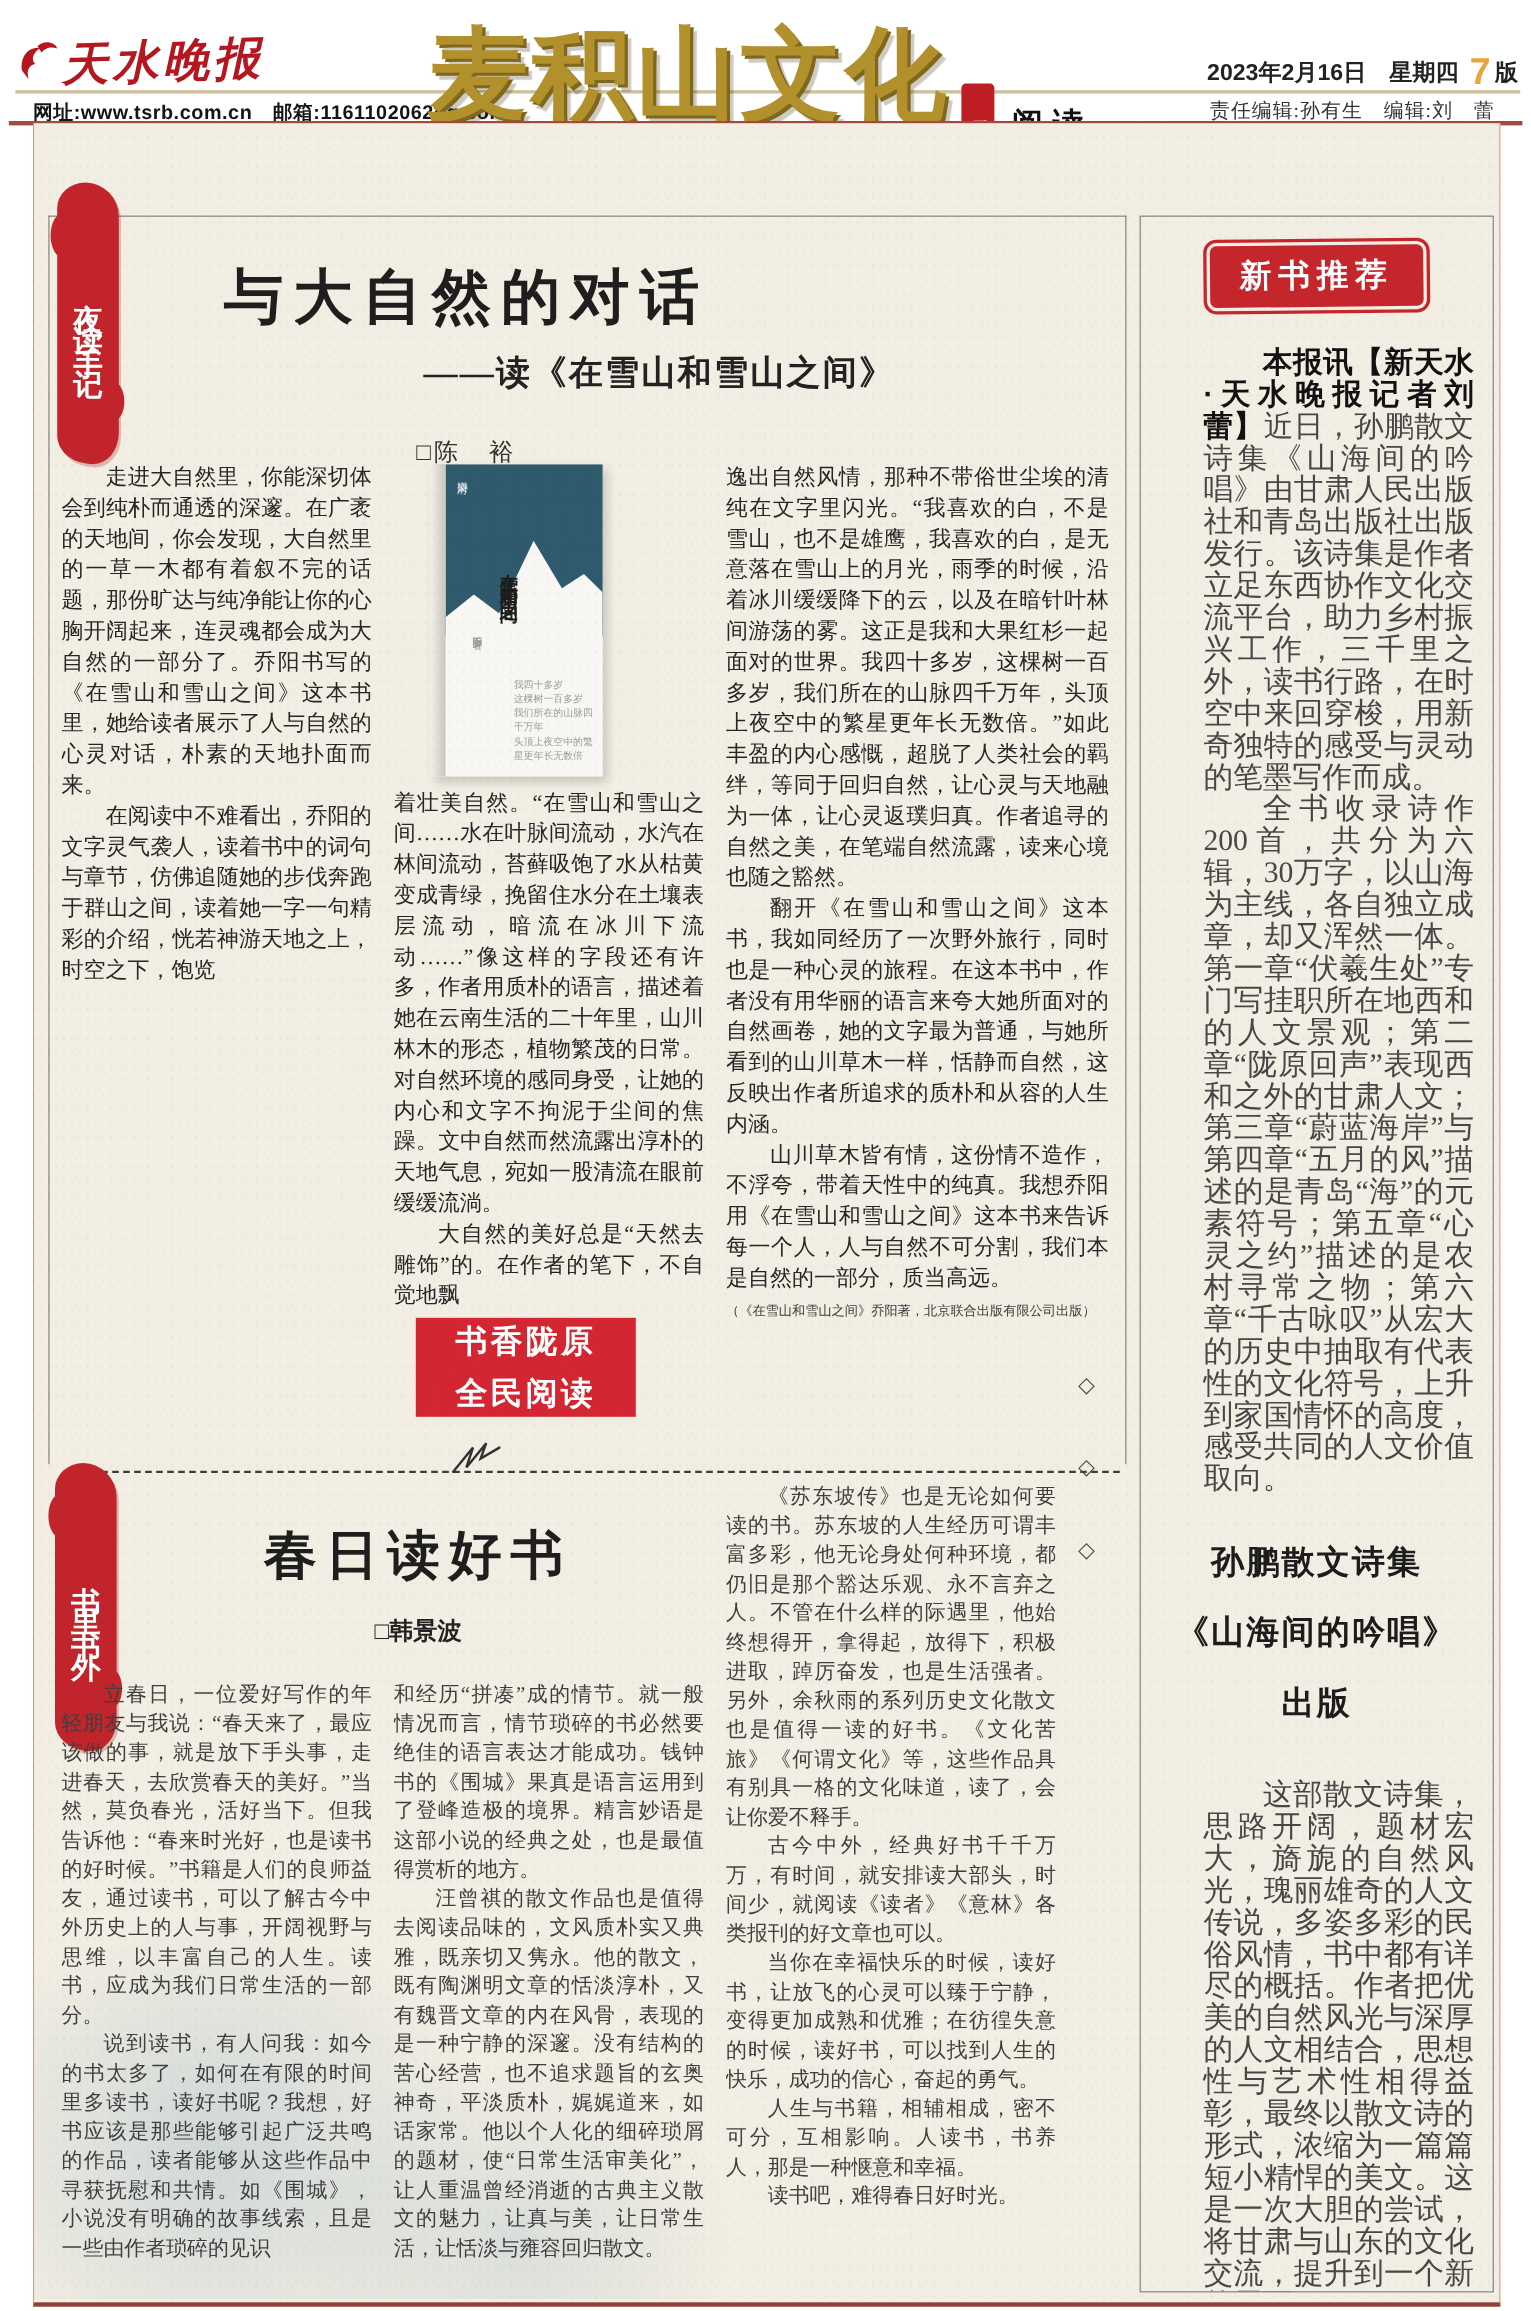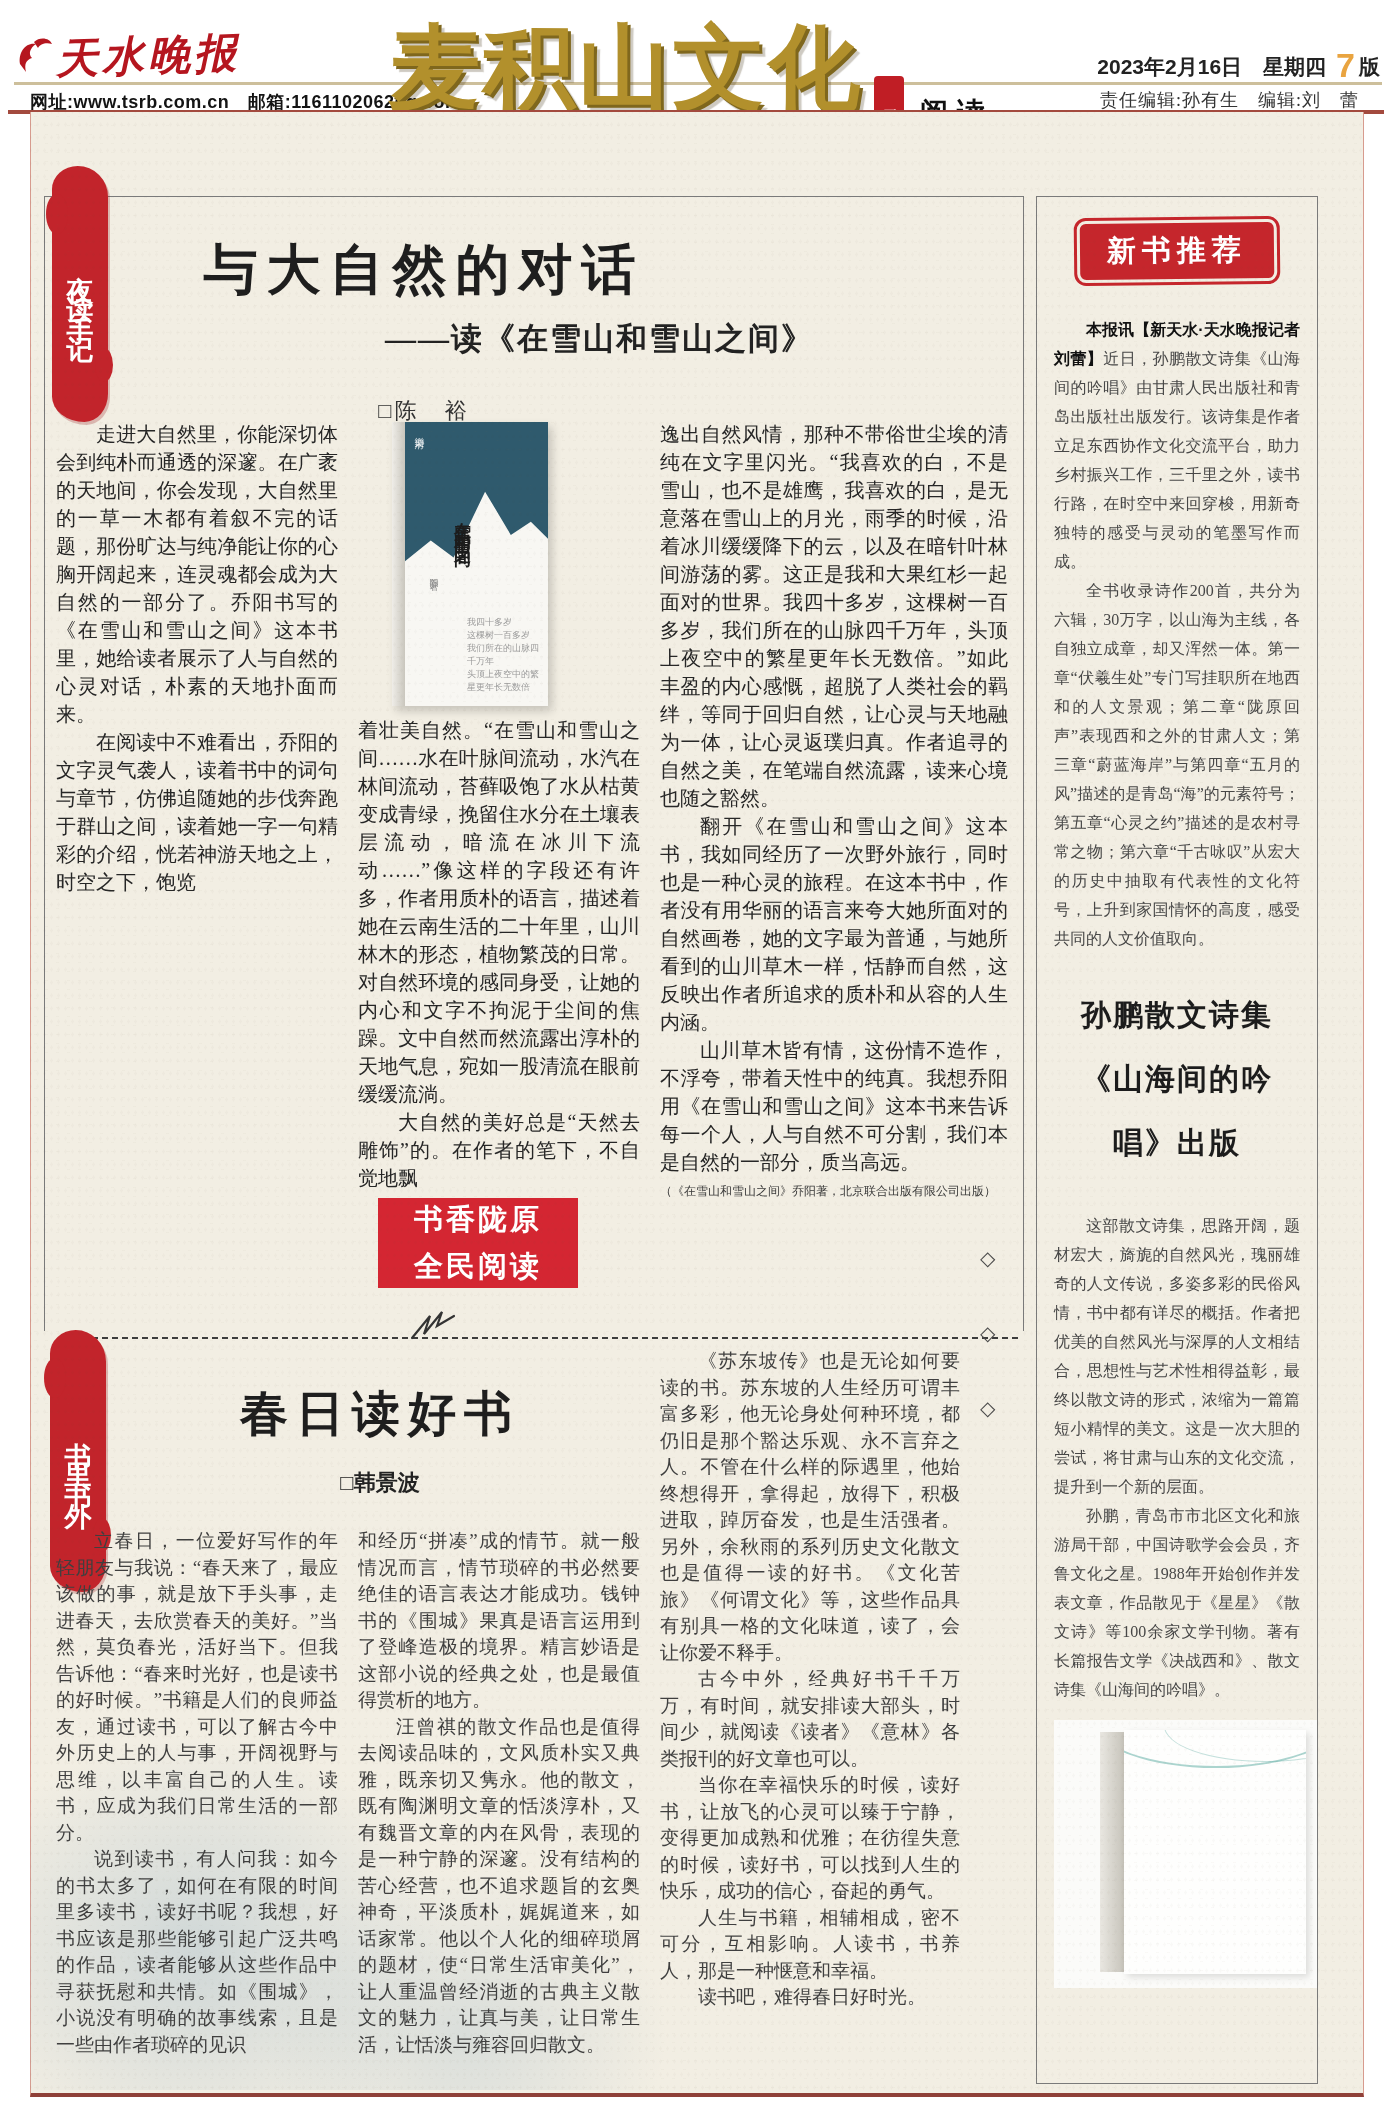--- a/index.html
+++ b/index.html
@@ -31,21 +31,21 @@
                font-weight:bold;text-align:center;line-height:30px;}
   .section-name{left:920px;top:74px;font-family:"Liberation Sans",sans-serif;font-weight:900;
                 font-size:28px;color:#111;letter-spacing:9px;margin-top:20px;}
   .dateline{right:12px;top:46px;text-align:right;font-family:"Liberation Sans",sans-serif;
             font-weight:bold;font-size:21px;color:#222;}
   .dateline .pn{color:#e9a440;font-size:34px;vertical-align:-3px;padding:0 4px 0 10px;}
   .editors{left:1100px;top:88px;font-size:18px;color:#333;letter-spacing:1px;}
 
   
   .main-box{left:44px;top:196px;width:978px;height:1134px;border:1px solid #7a7a7a;border-bottom:none;}
-  .right-box{left:1036px;top:196px;width:282px;height:1888px;border:1px solid #7a7a7a;
+  .right-box{left:1036px;top:196px;width:322px;height:1888px;border:1px solid #7a7a7a;
              box-sizing:border-box;padding:0 17px;overflow:hidden;}
 
   
   .blob{background:#c2242b;border-radius:46% 54% 42% 58% / 9% 12% 11% 10%;
         box-shadow:2px 3px 0 rgba(150,20,25,.25);display:flex;align-items:center;justify-content:center;}
   .blob:before{content:"";position:absolute;left:-6px;top:28px;width:22px;height:40px;
                background:#c2242b;border-radius:50%;}
   .blob:after{content:"";position:absolute;right:-5px;bottom:40px;width:18px;height:34px;
               background:#c2242b;border-radius:50%;}
   .blob span{writing-mode:vertical-rl;text-orientation:upright;color:#fff;font-size:27px;
@@ -86,21 +86,21 @@
                font-size:17px;letter-spacing:4px;color:#1c1c1c;font-weight:600;}
   .book1-author{position:absolute;left:22px;top:150px;writing-mode:vertical-rl;font-size:9px;color:#8a8a8a;}
   .book1-blurb{position:absolute;left:62px;bottom:12px;width:76px;font-size:9px;line-height:13px;
                color:#9b9b9b;}
   .book1-blurb span{display:block;}
 
   
   .stamp{margin:26px auto 0;width:186px;background:#c5262c;color:#fff;text-align:center;
          font-size:29px;font-weight:bold;letter-spacing:6px;padding:8px 4px;border-radius:6px;
          box-shadow:0 0 0 3px #f2eee3,0 0 0 6px #c5262c;transform:rotate(-.6deg);}
-  .rb-text{margin-top:36px;font-size:16px;line-height:29px;color:#474747;text-align:justify;}
+  .rb-text{margin-top:36px;font-size:27px;line-height:29px;color:#474747;text-align:justify;margin-left:40px;}
   .rb-text b{color:#111;font-family:"Liberation Sans",sans-serif;}
   .rb-subhead{margin:30px 0 6px;text-align:center;font-size:30px;color:#1c1c1c;letter-spacing:2px;
               line-height:64px;font-weight:600;}
 
   
   .book2{position:relative;width:300px;height:268px;margin:16px auto 0;background:#fbfbf9;}
   .book2-spine{position:absolute;left:46px;top:12px;width:24px;height:240px;
                background:linear-gradient(90deg,#e9e7e1,#c7c4bb);}
   .book2-front{position:absolute;left:70px;top:10px;width:182px;height:244px;background:#fefefd;
                box-shadow:3px 3px 7px rgba(0,0,0,.13);overflow:hidden;}

